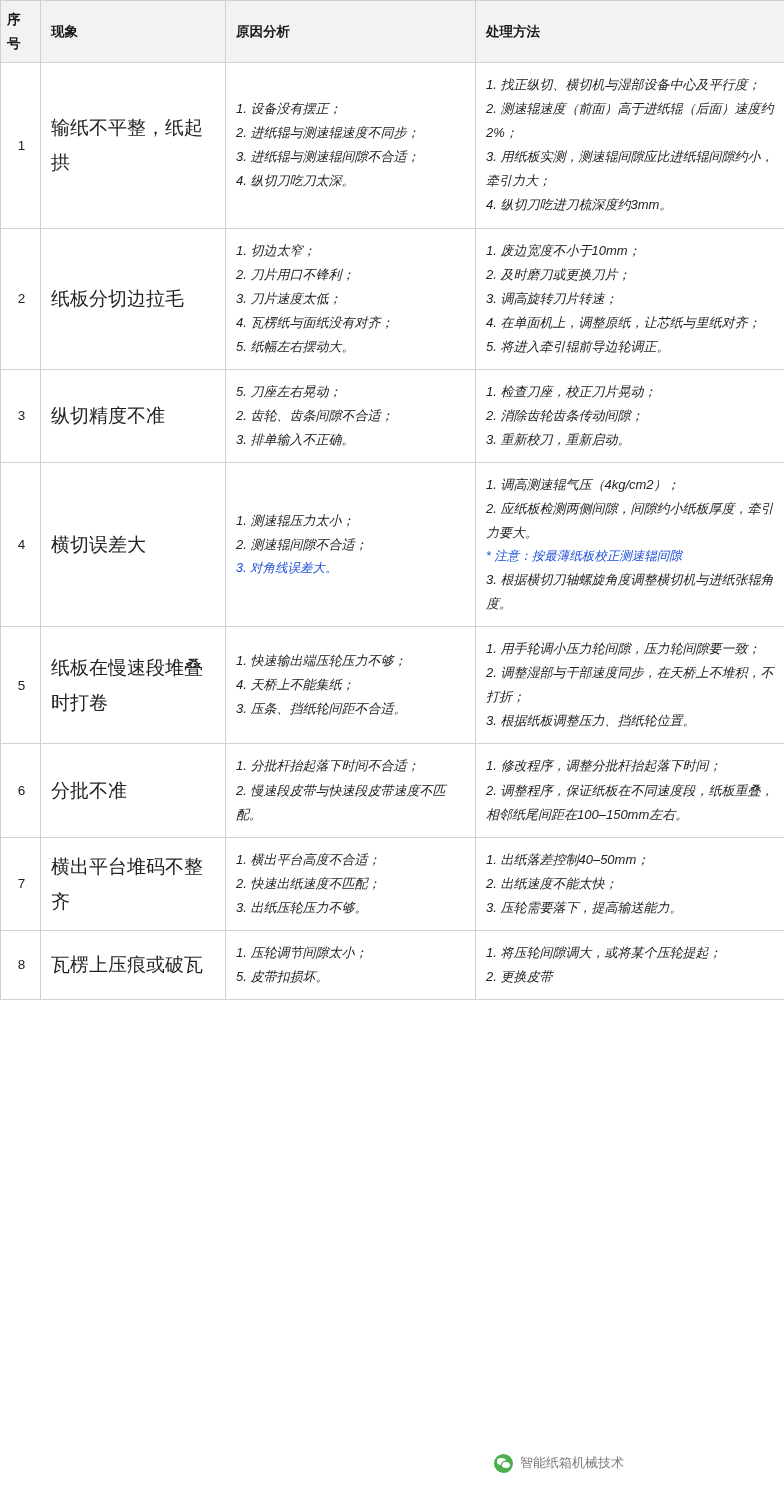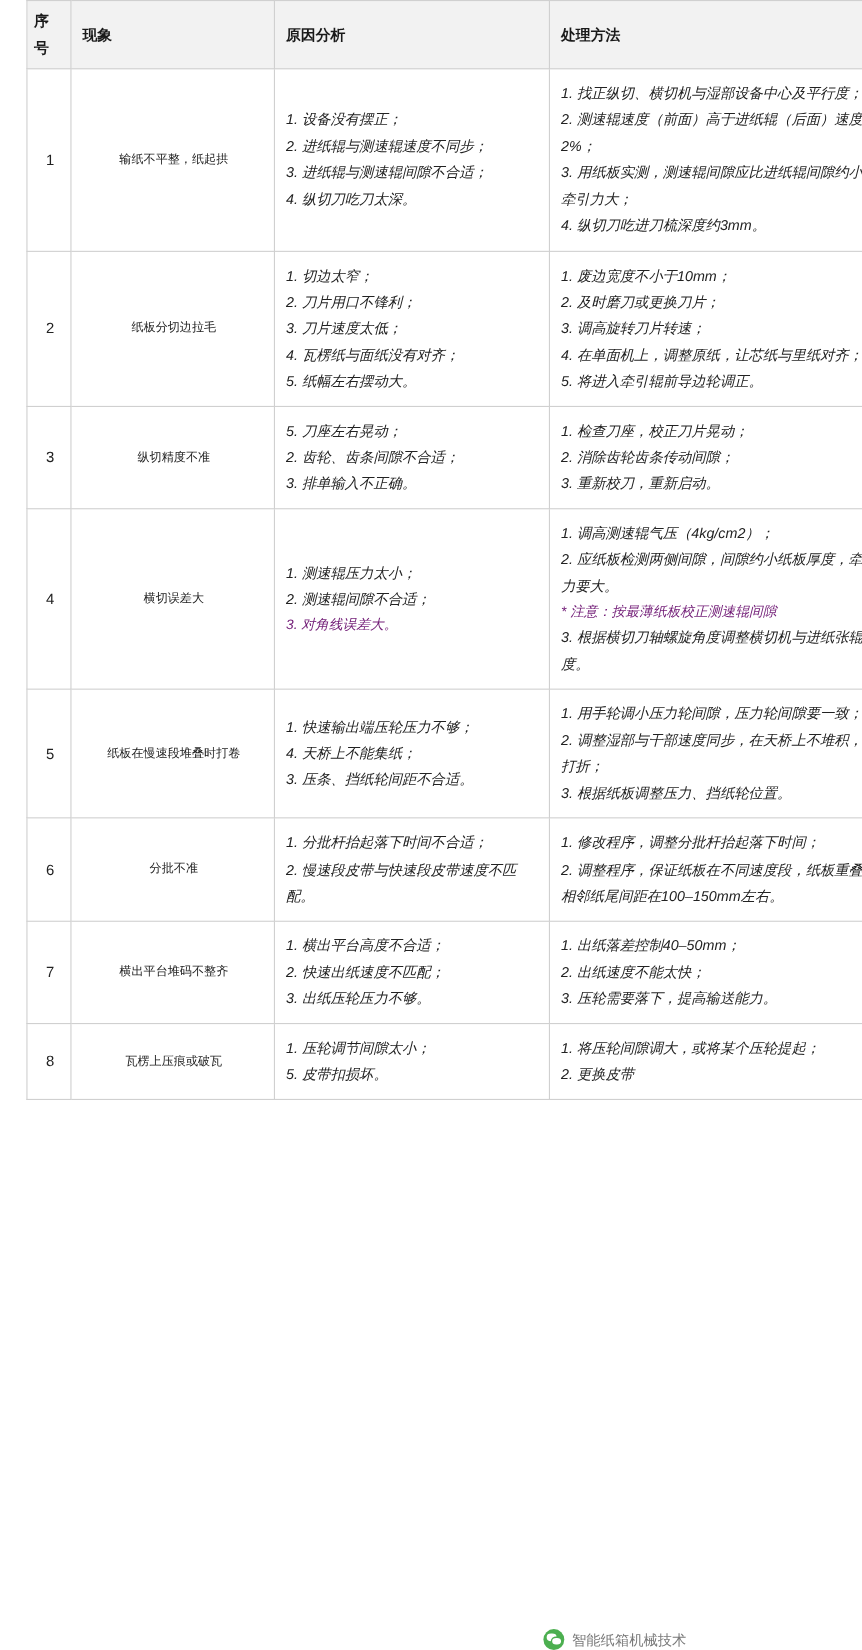--- a/index.html
+++ b/index.html
@@ -11,21 +11,20 @@
     width: 784px;
     font-family: "Liberation Sans", "DejaVu Sans", sans-serif;
     color: #222222;
   }
   .sheet {
     position: relative;
     width: 640px;
     min-height: 1500px;
     background: #ffffff;
     box-sizing: border-box;
-    padding-left: 24px;
   }
   table.troubleshoot {
     width: 784px;
     border-collapse: collapse;
     table-layout: fixed;
     font-size: 13.5px;
     line-height: 1.75;
   }
   table.troubleshoot col.c-no { width: 40px; }
   table.troubleshoot col.c-phenomenon { width: 185px; }
@@ -49,44 +48,42 @@
     color: #1a1a1a;
   }
   thead th.h-no { text-align: center; padding-left: 6px; }
   td.col-no {
     text-align: center;
     font-size: 13.5px;
     padding-left: 4px;
     padding-right: 4px;
   }
   td.col-phenomenon {
-    font-size: 11px;
+    font-size: 19px;
     line-height: 1.85;
-    text-align: center;
   }
   td.col-cause,
   td.col-solution {
     font-size: 13px;
     line-height: 1.85;
   }
   .lines > div {
     white-space: normal;
     font-style: italic;
   }
   .note-line {
-    color: #701a75;
+    color: #1d4ed8;
     font-size: 12.5px;
   }
   
   .footer-brand {
     position: absolute;
     right: 16px;
-    bottom: 0;
+    bottom: 27px;
     display: flex;
-    align-items: center;
     gap: 7px;
     color: #7a7a7a;
     font-size: 13px;
   }
   .wechat-badge {
     width: 19px;
     height: 19px;
     border-radius: 50%;
     background: #4caf50;
     position: relative;

